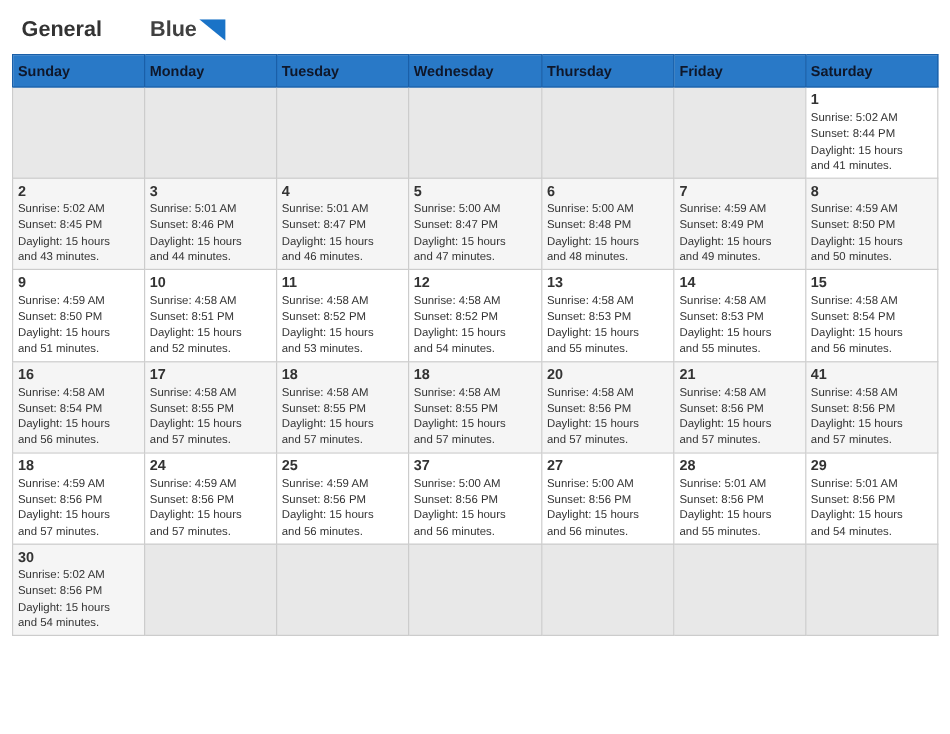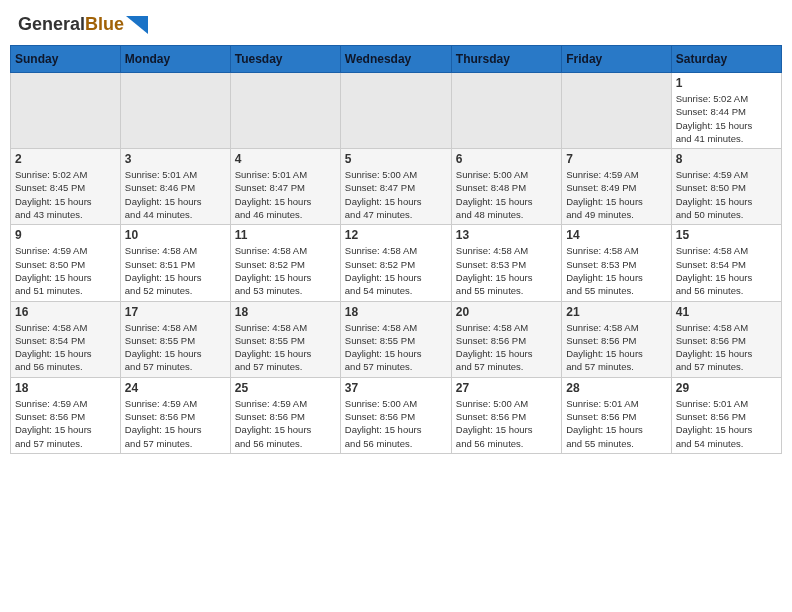--- a/index.html
+++ b/index.html
@@ -85,21 +85,21 @@
       min-height: 60px;
     }
   </style>
 </head>
 <body>
 
 <div class="header">
   <div class="logo">
     <div style="display:flex; align-items:center;">
       <span class="logo-text">General</span>
-      <span class="logo-text" style="color:#a16207;">Blue</span>
+      <span class="logo-text" style="color:#404040;margin-left:40px;">Blue</span>
       <svg width="22" height="18" viewBox="0 0 22 18" style="margin-left:2px;">
         <polygon points="0,0 22,0 22,18" fill="#1a73c7"></polygon>
       </svg>
     </div>
   </div>
   <div class="title-block">
     <div class="month-title"></div>
     <div class="location"></div>
   </div>
 </div>
@@ -329,14 +329,29 @@
 and 55 minutes.</div>
         </td>
         <td>
           <span class="day-number">29</span>
           <div class="day-info" style="white-space: pre-line;">Sunrise: 5:01 AM
 Sunset: 8:56 PM
 Daylight: 15 hours
 and 54 minutes.</div>
         </td>
       </tr>
+      <tr class="last-row">
+        <td>
+          <span class="day-number">30</span>
+          <div class="day-info" style="white-space: pre-line;">Sunrise: 5:02 AM
+Sunset: 8:56 PM
+Daylight: 15 hours
+and 54 minutes.</div>
+        </td>
+        <td class="empty-cell"></td>
+        <td class="empty-cell"></td>
+        <td class="empty-cell"></td>
+        <td class="empty-cell"></td>
+        <td class="empty-cell"></td>
+        <td class="empty-cell"></td>
+      </tr>
     </tbody>
 </table>
 
 </body></html>

